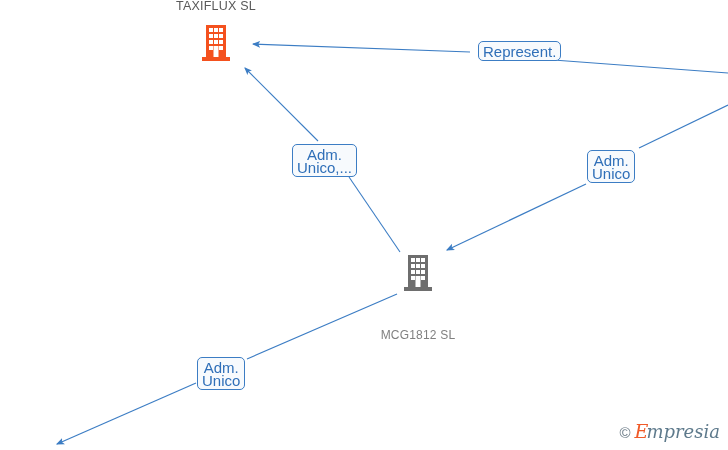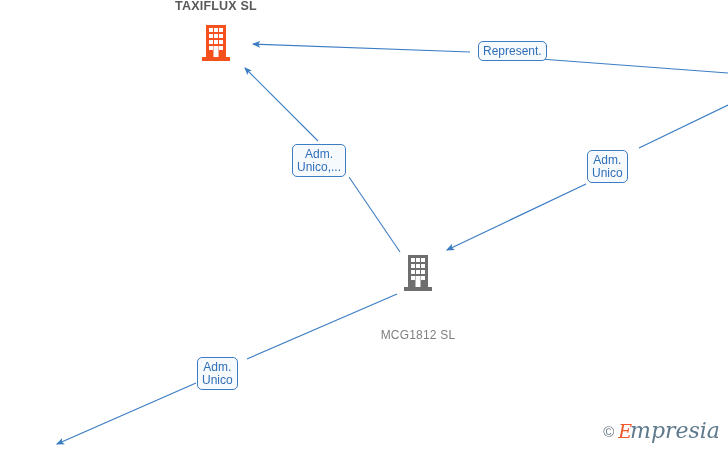--- a/index.html
+++ b/index.html
@@ -43,21 +43,21 @@
     position: absolute;
     white-space: nowrap;
     text-align: center;
     font-size: 12px;
     letter-spacing: 0.2px;
   }
   .node-label-top {
     left: -90px;
     top: -44px;
     width: 180px;
-    font-weight: bold;
+    font-weight: normal;
     color: #595959;
     font-size: 12.5px;
   }
   .node-label-bottom {
     left: -90px;
     top: 23px;
     width: 180px;
     font-weight: normal;
     color: #808080;
     font-size: 12px;
@@ -65,21 +65,21 @@
   }
 
   
   .rel-box {
     position: absolute;
     box-sizing: border-box;
     background: #f7fafd;
     border: 1px solid #3c7dc4;
     border-radius: 5px;
     color: #2f6fb8;
-    font-size: 12px;
+    font-size: 15px;
     line-height: 13px;
     text-align: center;
     padding: 3px 4px 2px 4px;
     white-space: nowrap;
   }
   .rel-box span { display: block; }
 
   
   #watermark {
     position: absolute;
@@ -100,21 +100,21 @@
     font-family: "DejaVu Serif", serif;
     font-style: italic;
     font-size: 19px;
     line-height: 1;
     margin-right: -2px;
   }
   #watermark .wm-rest {
     color: #5e7a8c;
     font-family: "DejaVu Serif", serif;
     font-style: italic;
-    font-size: 22px;
+    font-size: 18px;
     line-height: 1;
   }
 </style>
 </head>
 <body>
 
 <div id="canvas">
 
   <svg class="edge-layer" viewBox="0 0 728 450" width="728" height="450">
     <defs>

